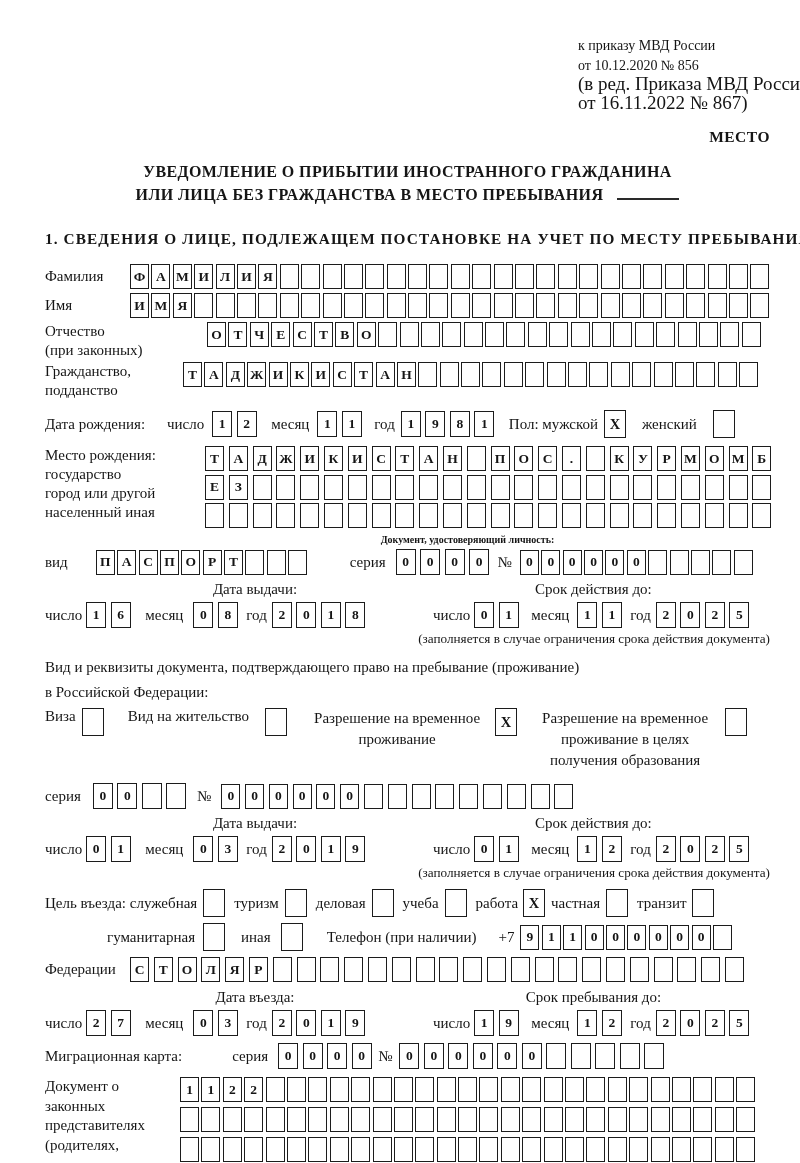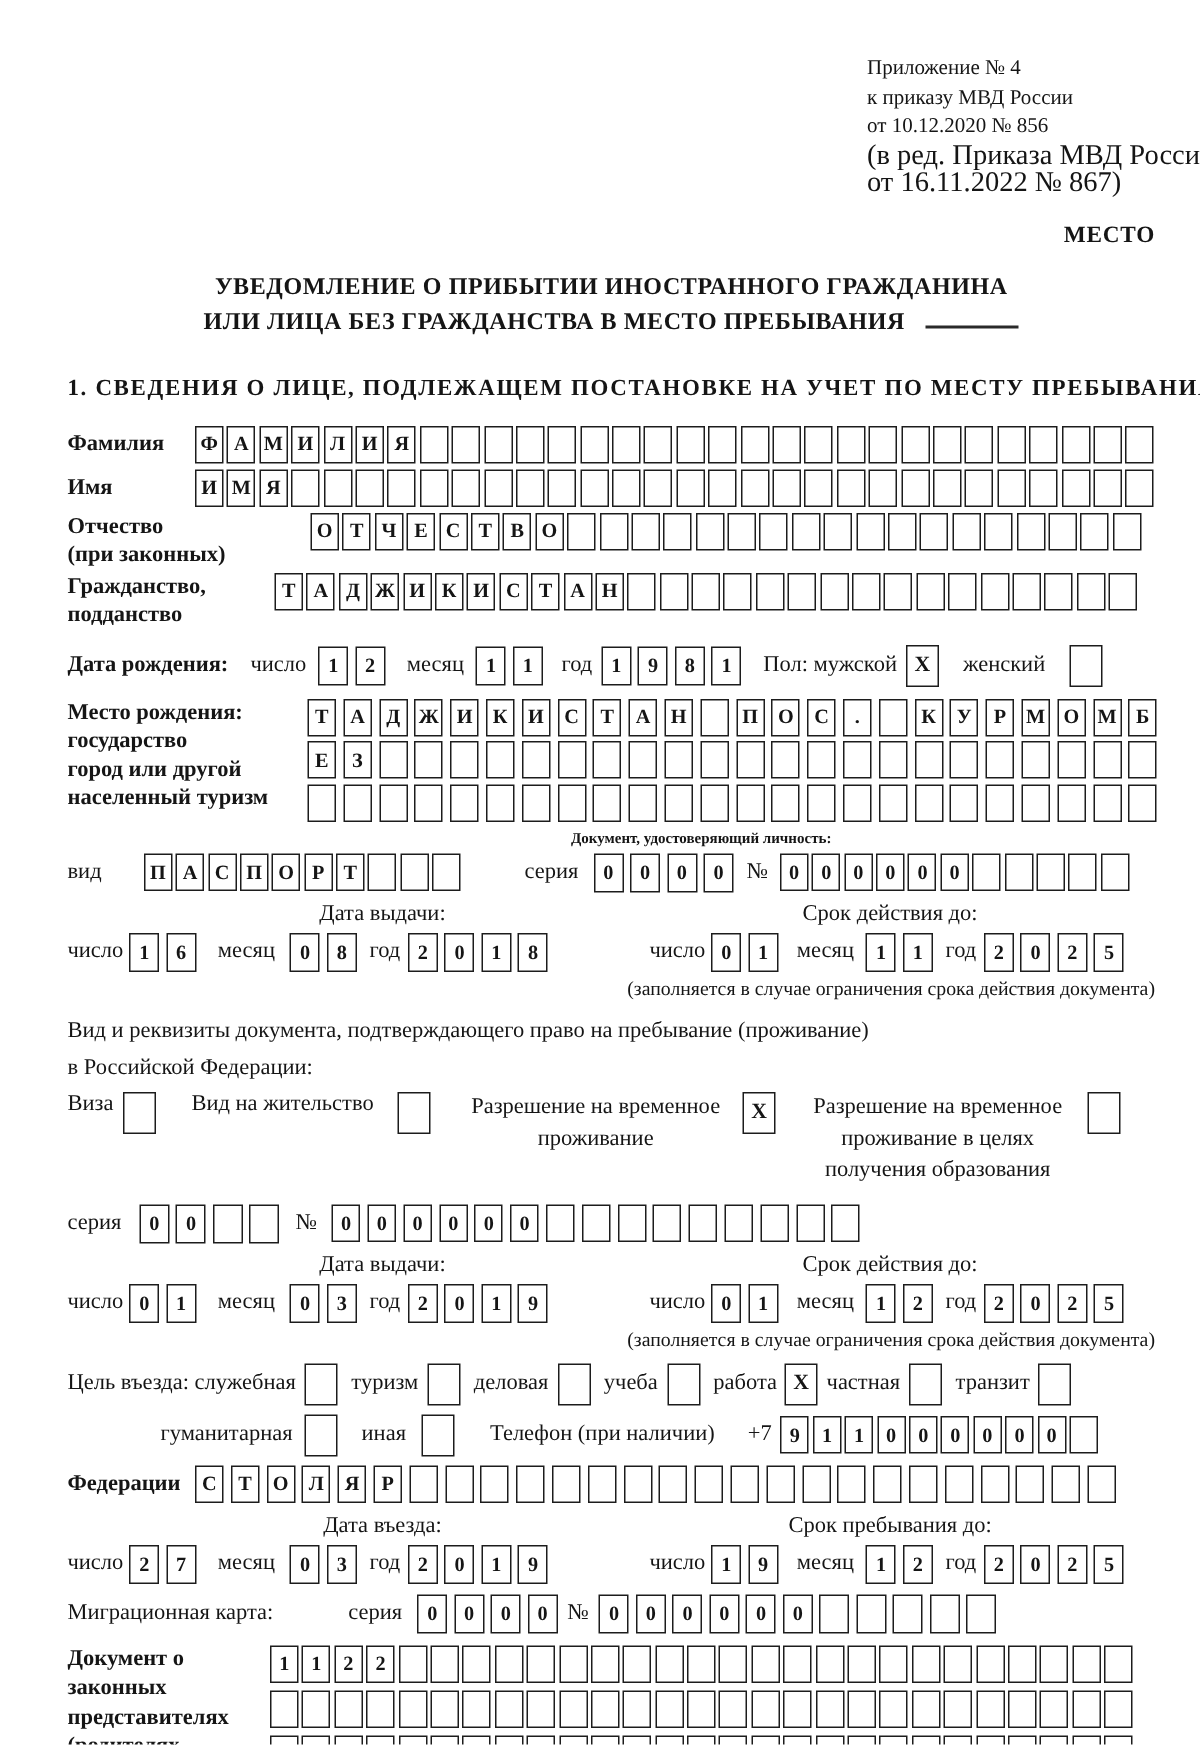--- a/index.html
+++ b/index.html
@@ -9,21 +9,21 @@
   .hdr{margin-left:533px;font-size:14px;line-height:19.5px;white-space:nowrap;}
   .hdr .amend{font-size:19px;line-height:18.5px;}
   .hdr .amend:first-of-type{margin-top:4px;}
   .forma{margin-top:16px;text-align:right;font-weight:bold;font-size:15.5px;letter-spacing:.5px;}
   .title{margin-top:14px;text-align:center;font-weight:bold;font-size:16px;line-height:23px;letter-spacing:.4px;}
   .blank-line{display:inline-block;width:62px;border-bottom:2.2px solid #2a2a2a;margin-left:14px;vertical-align:baseline;}
   .sec1{margin-top:24px;font-weight:bold;font-size:15.3px;letter-spacing:1.1px;white-space:nowrap;}
   .row{display:flex;align-items:center;flex-wrap:nowrap;}
   .row.top{align-items:flex-start;}
   .row span{white-space:nowrap;}
-  .lbl{flex:none;line-height:19px;font-weight:bold;}
+  .lbl{flex:none;line-height:19px;}
   .cells{display:flex;flex:none;}
   .cell{box-sizing:border-box;flex:none;width:19px;height:25px;border:1.6px solid #1c1c1c;
         margin-right:2.4px;display:flex;align-items:center;justify-content:center;
         font-size:13.5px;font-weight:600;}
   .cells.wide .cell{margin-right:4.8px;}
   .cells.date .cell{width:20px;height:26px;margin-right:4.5px;border-width:1.8px;}
   .checkbox{box-sizing:border-box;flex:none;width:22px;height:28px;border:1.9px solid #1c1c1c;
         display:flex;align-items:center;justify-content:center;font-size:14.5px;font-weight:600;}
   .doc-head{margin-top:6px;text-align:center;padding-left:120px;font-weight:bold;font-size:10px;}
   .dh{font-size:15px;line-height:19px;}
@@ -32,21 +32,20 @@
   .ctr{text-align:center;line-height:21px;flex:none;}
   .rep-lbl div{line-height:19.5px;}
   .stack div{line-height:19px;}
 </style>
 </head>
 <body>
 
 <div class="page">
 
   <div class="hdr">
-    <div>Приложение № 4</div>
     <div>к приказу МВД России</div>
     <div>от 10.12.2020 № 856</div>
     <div class="amend">(в ред. Приказа МВД России</div>
     <div class="amend">от 16.11.2022 № 867)</div>
   </div>
 
   <div class="forma">МЕСТО</div>
 
   <div class="title">
     <div>УВЕДОМЛЕНИЕ О ПРИБЫТИИ ИНОСТРАННОГО ГРАЖДАНИНА</div>
@@ -221,21 +220,21 @@
     <div class="checkbox" style="margin-left:6px">X</div>
     <span style="margin-left:16px">женский</span>
     <div class="checkbox" style="margin-left:16px"></div>
   </div>
 
   <div class="row top" style="margin-top:8px">
     <div class="lbl stack" style="width:160px">
       <div>Место рождения:</div>
       <div>государство</div>
       <div>город или другой</div>
-      <div>населенный туризм</div>
+      <div>населенный иная</div>
     </div>
     <div>
       <div class="cells wide">
           <div class="cell">Т</div>
           <div class="cell">А</div>
           <div class="cell">Д</div>
           <div class="cell">Ж</div>
           <div class="cell">И</div>
           <div class="cell">К</div>
           <div class="cell">И</div>

